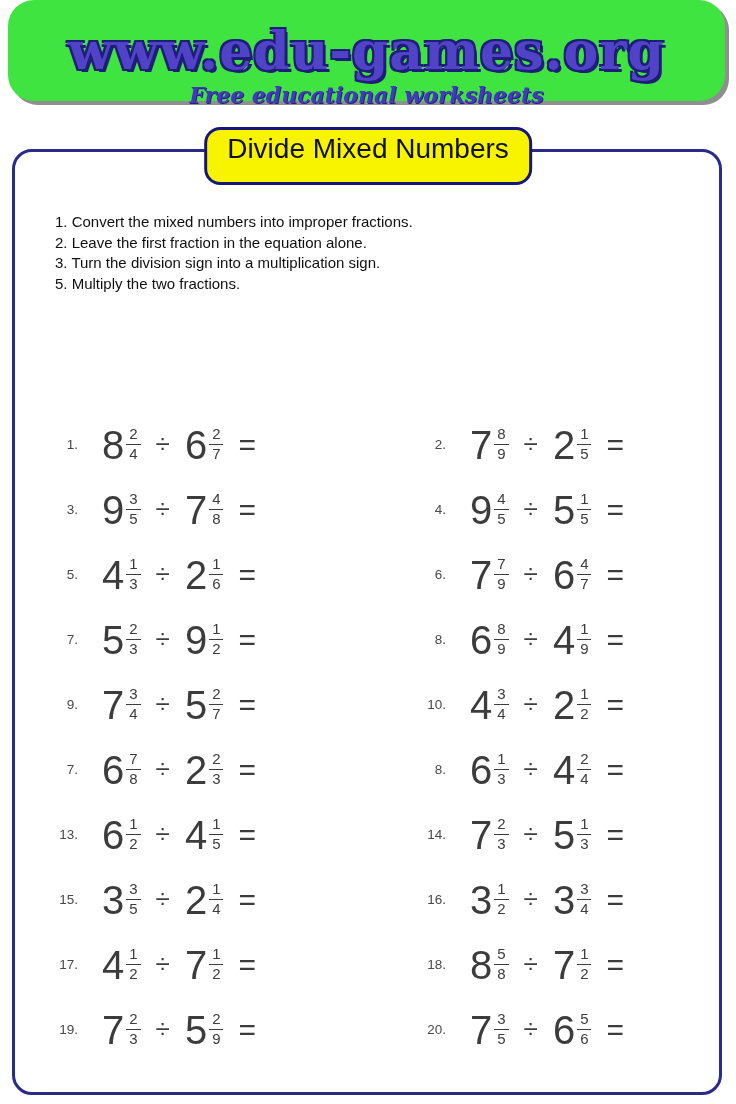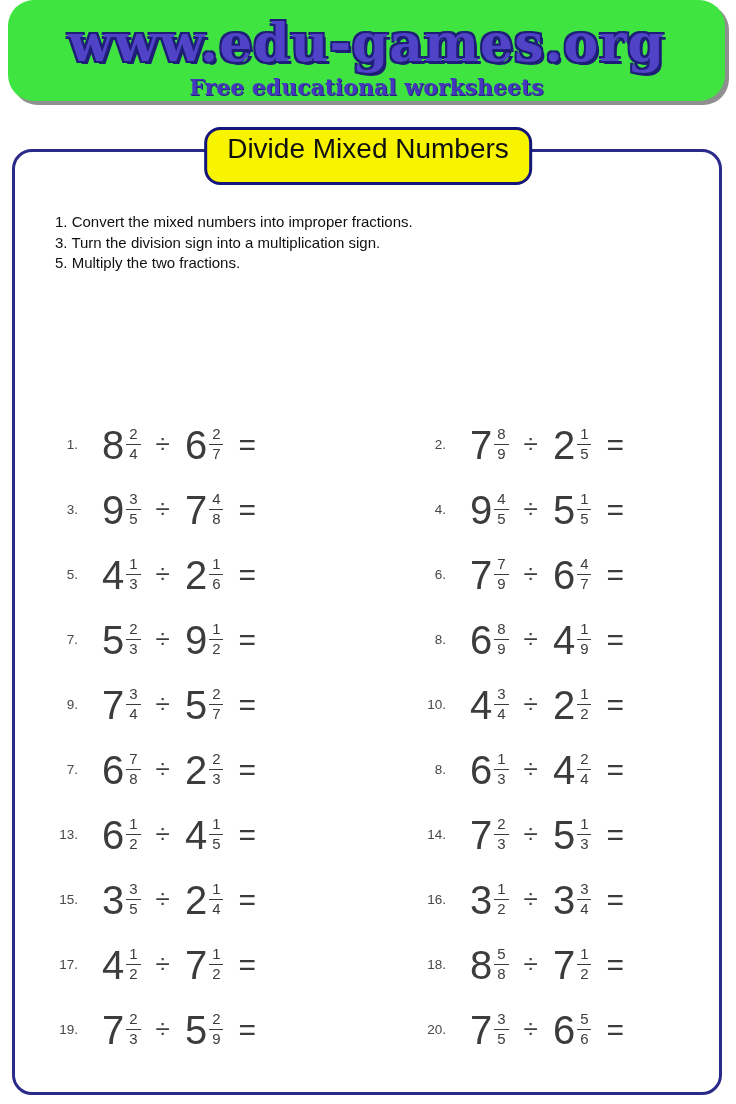--- a/index.html
+++ b/index.html
@@ -9,31 +9,32 @@
     font-family:"Liberation Sans", sans-serif;
   }
 
   
   .banner {
     position:absolute; left:8px; top:0; width:717px; height:101px;
     background:#40e440; border-radius:26px;
     box-shadow:4px 4px 0 0 #8f8f8f;
   }
   .site-logo {
-    text-align:center; padding-top:16px;
+    text-align:center; padding-top:24px;
     font-family:"DejaVu Serif", serif; font-weight:bold;
     font-size:52px; letter-spacing:1px; color:#5143c8; line-height:1.05;
     text-shadow:-2px -2px 0 #1e1e78, 2px -2px 0 #1e1e78,
                 -2px 2px 0 #1e1e78, 3px 3px 0 #1e1e78;
   }
   .tagline {
     text-align:center; margin-top:3px;
     font-family:"DejaVu Serif", serif; font-weight:bold;
     font-size:22px; color:#4637bf;
     text-shadow:1px 1px 0 #23237e;
+    font-style:italic;
   }
 
   
   .title-pill {
     position:absolute; top:127px; left:50%; transform:translateX(-50%);
     background:#f8f400; border:3px solid #16167a; border-radius:16px;
     padding:3px 20px 17px; z-index:2;
     font-size:28px; color:#101010; white-space:nowrap;
   }
 
@@ -80,20 +81,21 @@
   <div class="site-logo">www.edu-games.org</div>
   <div class="tagline">Free educational worksheets</div>
 </div>
 
 <div class="title-pill">Divide Mixed Numbers</div>
 
 <div class="page-box"></div>
 
 <div class="instructions">
   <div>1. Convert the mixed numbers into improper fractions.</div>
+  <div>2. Leave the first fraction in the equation alone.</div>
   <div>3. Turn the division sign into a multiplication sign.</div>
   <div>5. Multiply the two fractions.</div>
 </div>
 
 <div class="problems-grid" id="problems-grid">
   <div class="problem">
     <span class="pnum">1.</span>
     <span class="expr">
       <span class="whole">8</span>
       <span class="frac">

